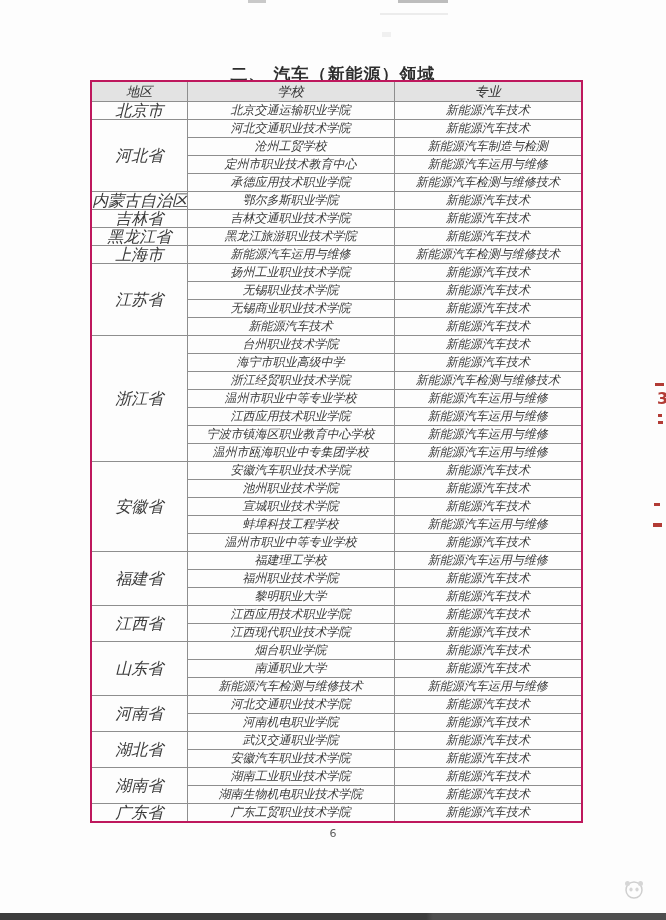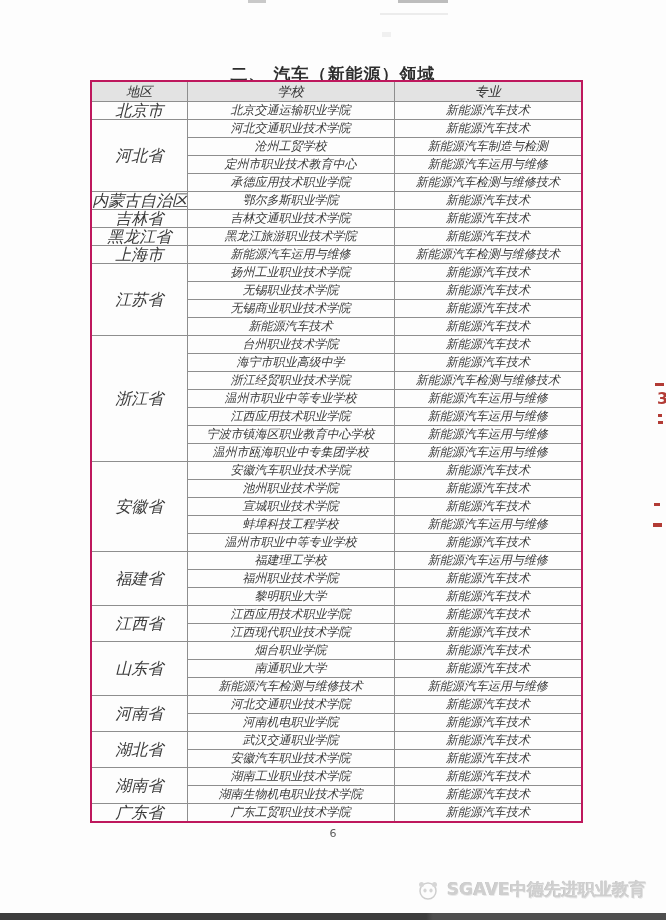--- a/index.html
+++ b/index.html
@@ -305,17 +305,16 @@
   <div class="watermark">
     <span>
       <svg width="24" height="22" viewBox="0 0 24 22" fill="none" stroke="#cfcfcf" stroke-width="1.5">
         <circle cx="12" cy="12" r="8"></circle>
         <circle cx="5.5" cy="5.5" r="2.5" fill="#d6d6d6" stroke="none"></circle>
         <circle cx="18.5" cy="5.5" r="2.5" fill="#d6d6d6" stroke="none"></circle>
         <ellipse cx="9" cy="11.5" rx="1.6" ry="2" fill="#d6d6d6" stroke="none"></ellipse>
         <ellipse cx="15" cy="11.5" rx="1.6" ry="2" fill="#d6d6d6" stroke="none"></ellipse>
       </svg>
     </span>
-    <span>SGAVE中德先进职业教育</span>
   </div>
 
   <div class="bottom-bar"></div>
 </div>
 
 </body></html>

